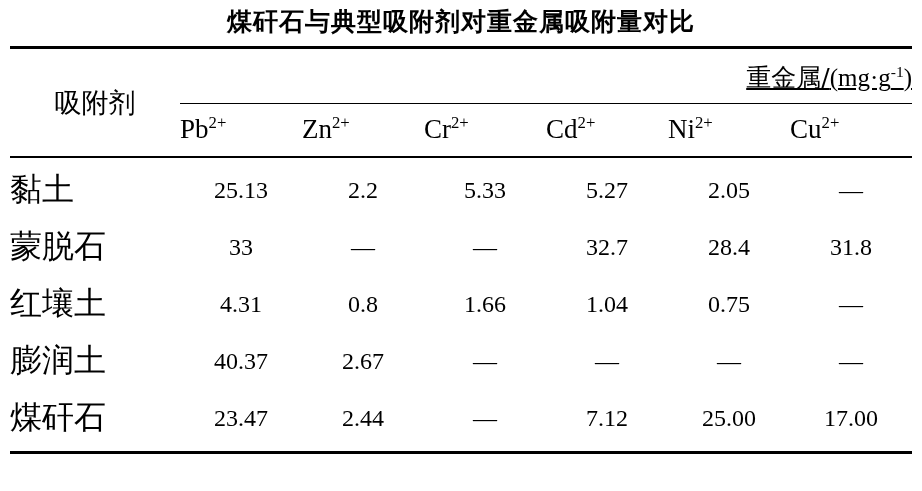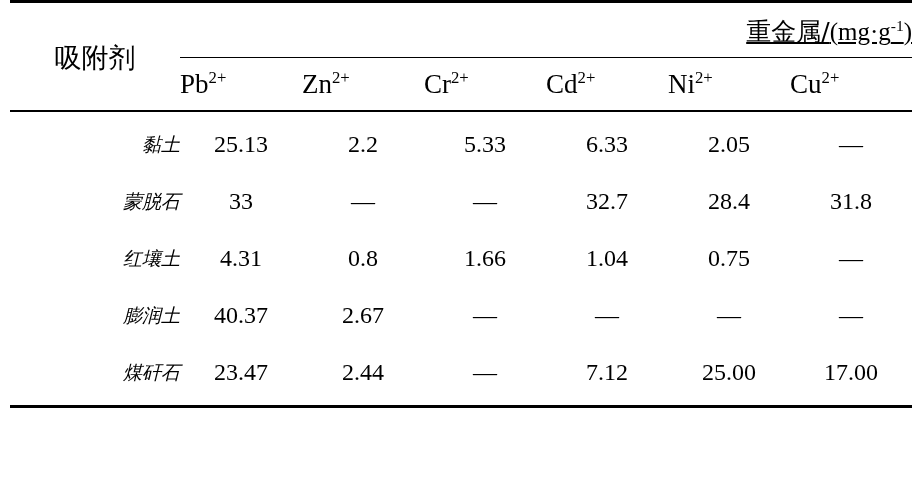--- a/index.html
+++ b/index.html
@@ -70,26 +70,25 @@
   }
   .hdr-sub {
     font-family: "Liberation Serif", serif;
     font-size: 27px;
     text-align: left;
     vertical-align: middle;
     height: 52px;
   }
   .row-label {
     font-family: "DejaVu Sans", sans-serif;
-    font-size: 19px;
-    text-align: right;
+    font-size: 32px;
+    text-align: left;
     vertical-align: middle;
     height: 57px;
     line-height: 1.1;
-    font-style: italic;
   }
   .cell {
     font-family: "Liberation Serif", serif;
     font-size: 24px;
     text-align: center;
     vertical-align: middle;
     height: 57px;
   }
   sup {
     font-size: 0.62em;
@@ -98,20 +97,21 @@
   }
   .col-label { width: 170px; }
   .col-data { width: 122px; }
   .spacer-row td { height: 4px; }
 </style>
 </head>
 <body>
 
 <div class="page">
 
+  <div class="table-caption">煤矸石与典型吸附剂对重金属吸附量对比</div>
 
   <table class="data-table">
     <colgroup>
       <col class="col-label">
       <col class="col-data">
         <col class="col-data">
         <col class="col-data">
       <col class="col-data">
         <col class="col-data">
         <col class="col-data">
@@ -138,21 +138,21 @@
 
       <tr class="spacer-row">
         <td class="rule-mid" colspan="7"></td>
       </tr>
 
       <tr>
         <td class="row-label">黏土</td>
         <td class="cell">25.13</td>
         <td class="cell">2.2</td>
         <td class="cell">5.33</td>
-        <td class="cell">6.33</td>
+        <td class="cell">5.27</td>
         <td class="cell">2.05</td>
         <td class="cell">—</td>
       </tr>
       <tr>
         <td class="row-label">蒙脱石</td>
         <td class="cell">33</td>
         <td class="cell">—</td>
         <td class="cell">—</td>
         <td class="cell">32.7</td>
         <td class="cell">28.4</td>

